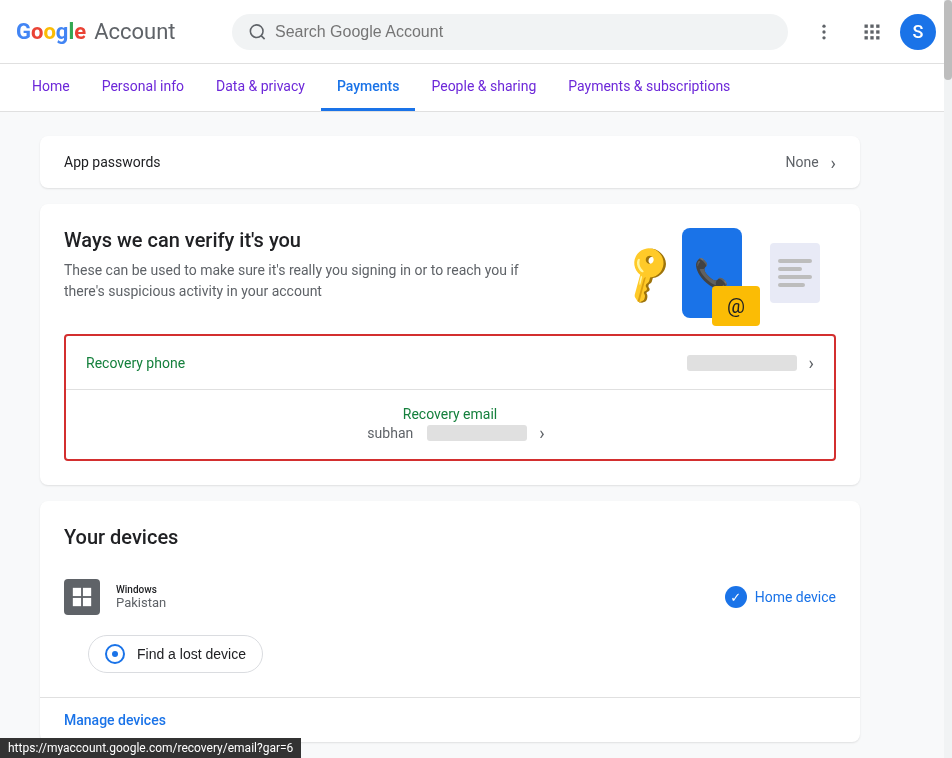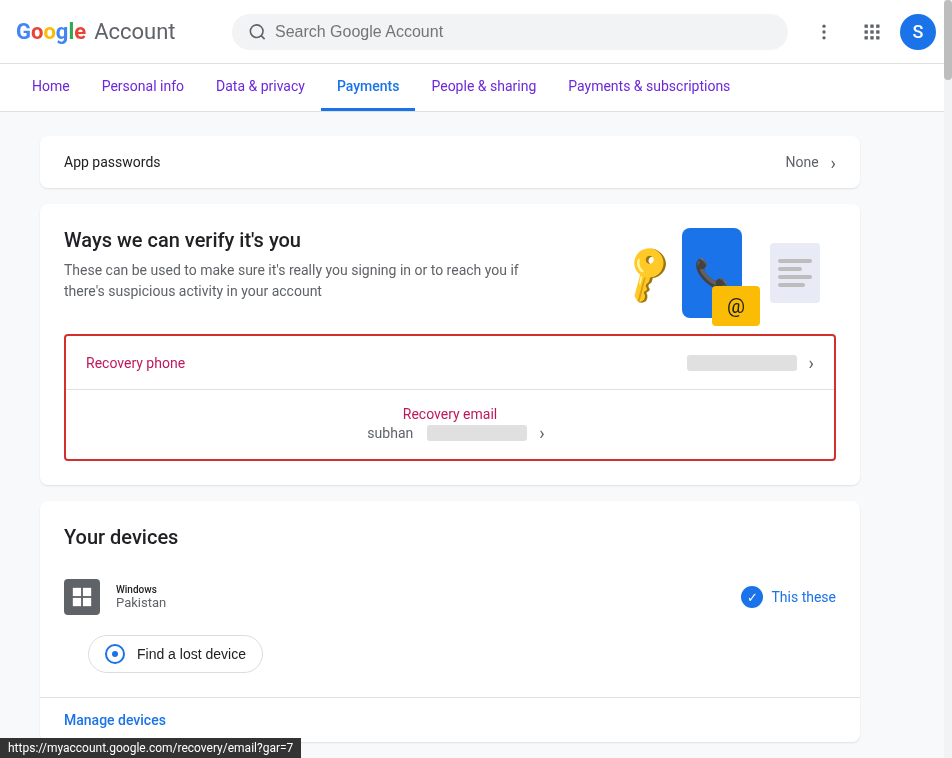--- a/index.html
+++ b/index.html
@@ -47,21 +47,21 @@
     
     .phone-illus { width: 60px; height: 90px; background: #1a73e8; border-radius: 8px; display: flex; align-items: center; justify-content: center; position: relative; }
     .email-badge { width: 48px; height: 40px; background: #fbbc05; border-radius: 4px; display: flex; align-items: center; justify-content: center; margin-left: -16px; margin-top: 20px; }
     .doc-illus { width: 50px; height: 60px; background: #e8eaf6; border-radius: 4px; display: flex; flex-direction: column; justify-content: center; padding: 8px; gap: 4px; }
     .doc-line { height: 4px; background: #bdbdbd; border-radius: 2px; }
 
     
     .recovery-section { border: 2px solid #d32f2f; margin: 0 24px 24px 24px; border-radius: 4px; }
     .recovery-row { display: flex; align-items: center; justify-content: space-between; padding: 16px 20px; cursor: pointer; }
     .recovery-row + .recovery-row { border-top: 1px solid #e0e0e0; flex-direction: column; }
-    .recovery-label { font-size: 14px; color: #be185d; font-weight: 400; }
+    .recovery-label { font-size: 14px; color: #15803d; font-weight: 400; }
     .recovery-value-wrap { display: flex; align-items: center; gap: 12px; }
     .blurred-value { background: #e0e0e0; border-radius: 3px; height: 16px; width: 110px; display: inline-block; }
     .email-partial { font-size: 14px; color: #5f6368; margin-left: 12px; }
     .email-blurred { background: #e0e0e0; border-radius: 3px; height: 16px; width: 100px; display: inline-block; margin-left: 2px; vertical-align: middle; }
 
     
     .devices-card { background: #fff; border-radius: 8px; box-shadow: 0 1px 2px rgba(0,0,0,0.1); overflow: hidden; }
     .devices-card-header { padding: 24px 24px 8px 24px; }
     .devices-card-header h2 { font-size: 20px; font-weight: 500; color: #202124; margin-bottom: 6px; }
     .devices-card-header p { font-size: 14px; color: #5f6368; }
@@ -216,35 +216,35 @@
             <rect x="2" y="13" width="9" height="9"></rect>
             <rect x="13" y="13" width="9" height="9"></rect>
           </svg>
       </div>
       <div class="device-info">
         <div class="device-name">Windows</div>
         <div class="device-location">Pakistan</div>
       </div>
       <div class="device-badge">
         <div class="check-circle">✓</div>
-        <span>This these</span>
+        <span>Home device</span>
       </div>
     </div>
     <div style="padding: 0 24px 8px;">
       <button class="find-device-btn">
         <div class="find-icon">
           <div class="find-icon-dot"></div>
         </div>
         <span>Find a lost device</span>
       </button>
     </div>
     <div class="manage-devices-link">Manage devices</div>
   </div>
 
 </div>
 
 <div class="status-bar">
-  <span>https://myaccount.google.com/recovery/email?gar=7</span>
+  <span>https://myaccount.google.com/recovery/email?gar=6</span>
 </div>
 
 <div class="scrollbar">
   <div class="scrollbar-thumb"></div>
 </div>
 
 </body></html>

